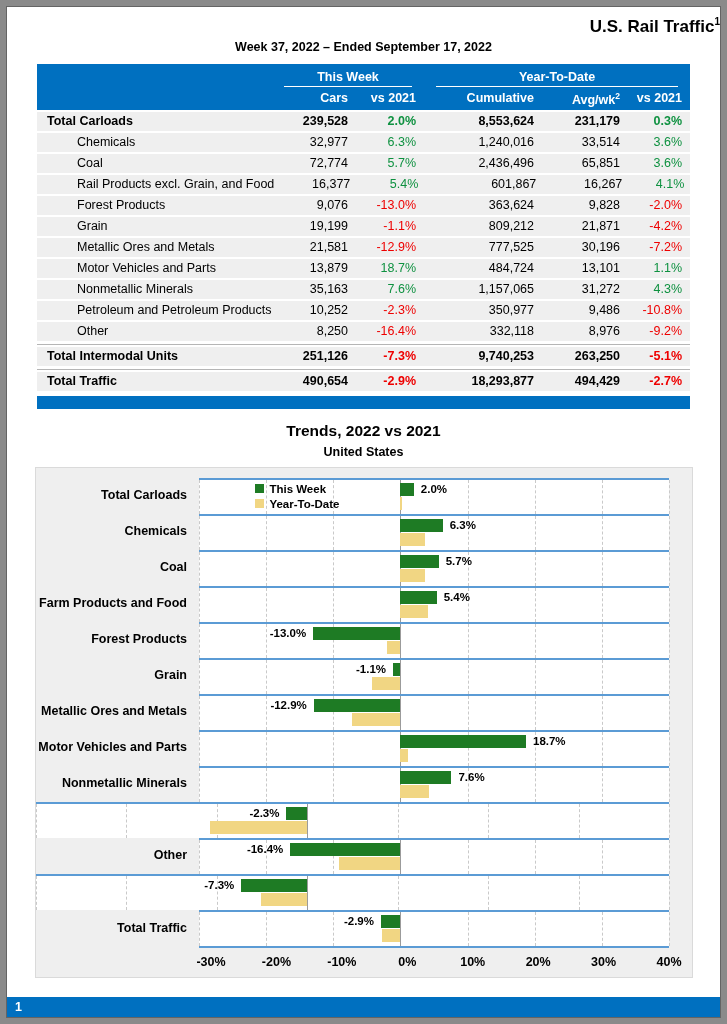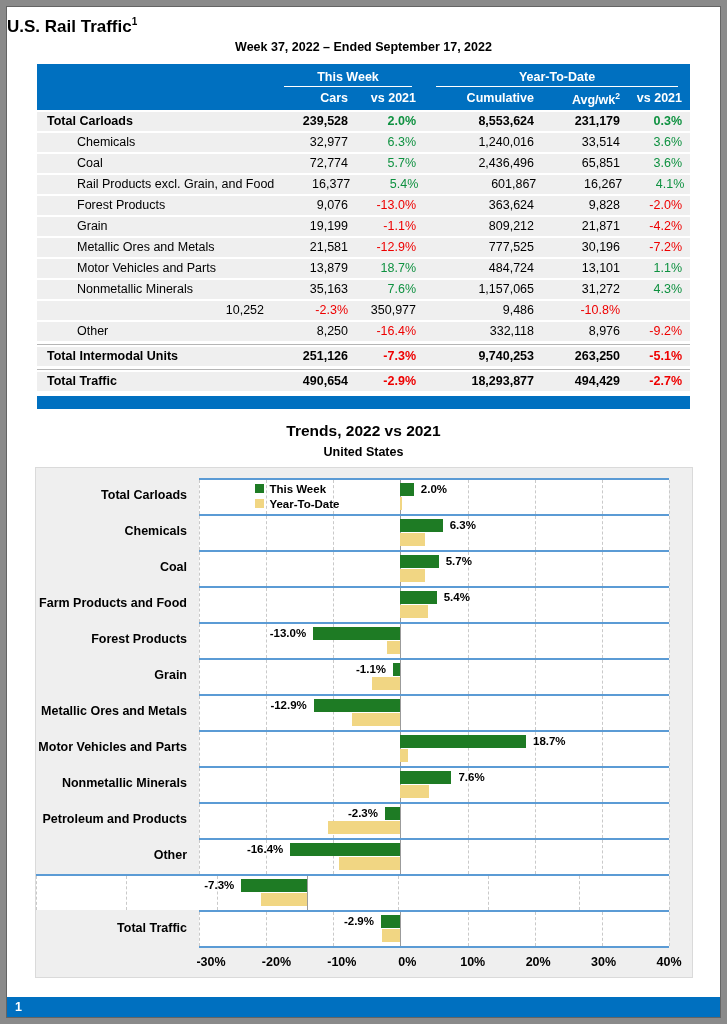--- a/index.html
+++ b/index.html
@@ -12,21 +12,21 @@
   }
   .page {
     width:100%; height:100%;
     background:#ffffff;
     outline:1px solid #646464;
     position:relative;
     padding-top:9px;
     overflow:hidden;
   }
   
-  .doc-title { text-align:left; font-size:17px; font-weight:bold; }
+  .doc-title { text-align:right; font-size:17px; font-weight:bold; }
   .doc-title sup { font-size:10px; }
   .doc-subtitle { text-align:center; font-size:12.5px; font-weight:bold; margin-top:3px; }
 
   
   .table-wrap { margin:10px 30px 0 30px; }
   .grid-cols { display:grid; grid-template-columns: 1fr 84px 68px 118px 86px 62px; }
   .thead { background:var(--accent-blue); color:#fff; padding:6px 0 3px 0; }
   .grp-cell { text-align:center; font-weight:bold; font-size:12.5px; }
   .grp-tw { grid-column:2/4; }
   .grp-ytd { grid-column:4/7; }
@@ -190,20 +190,21 @@
         </div>
         <div class="grid-cols trow sub">
           <div class="lbl">Nonmetallic Minerals</div>
           <div class="c">35,163</div>
           <div class="c pos">7.6%</div>
           <div class="c">1,157,065</div>
           <div class="c">31,272</div>
           <div class="c pos">4.3%</div>
         </div>
         <div class="grid-cols trow sub">
+          <div class="lbl">Petroleum and Petroleum Products</div>
           <div class="c">10,252</div>
           <div class="c neg">-2.3%</div>
           <div class="c">350,977</div>
           <div class="c">9,486</div>
           <div class="c neg">-10.8%</div>
         </div>
         <div class="grid-cols trow sub">
           <div class="lbl">Other</div>
           <div class="c">8,250</div>
           <div class="c neg">-16.4%</div>
@@ -387,21 +388,20 @@
             <div class="gl" style="left: 57.1429%;"></div>
             <div class="gl" style="left: 71.4286%;"></div>
             <div class="gl" style="left: 85.7143%;"></div>
             <div class="gl" style="left: 100%;"></div>
             <div class="bar bar-tw" style="width: 10.8571%; left: 42.8571%; background: rgb(30, 123, 36);"></div>
             <div class="bar bar-ytd" style="width: 6.14286%; left: 42.8571%; background: rgb(241, 214, 131);"></div>
             <span class="dlabel" style="left: calc(53.7143% + 7px);">7.6%</span>
           </div>
         </div>
         <div class="band">
-          <div class="band-label">Petroleum and Products</div>
           <div class="band-plot">
             <div class="gl" style="left: 0%;"></div>
             <div class="gl" style="left: 14.2857%;"></div>
             <div class="gl" style="left: 28.5714%;"></div>
             <div class="gl gl-zero" style="left: 42.8571%;"></div>
             <div class="gl" style="left: 57.1429%;"></div>
             <div class="gl" style="left: 71.4286%;"></div>
             <div class="gl" style="left: 85.7143%;"></div>
             <div class="gl" style="left: 100%;"></div>
             <div class="bar bar-tw" style="width: 3.28571%; left: 39.5714%; background: rgb(30, 123, 36);"></div>

